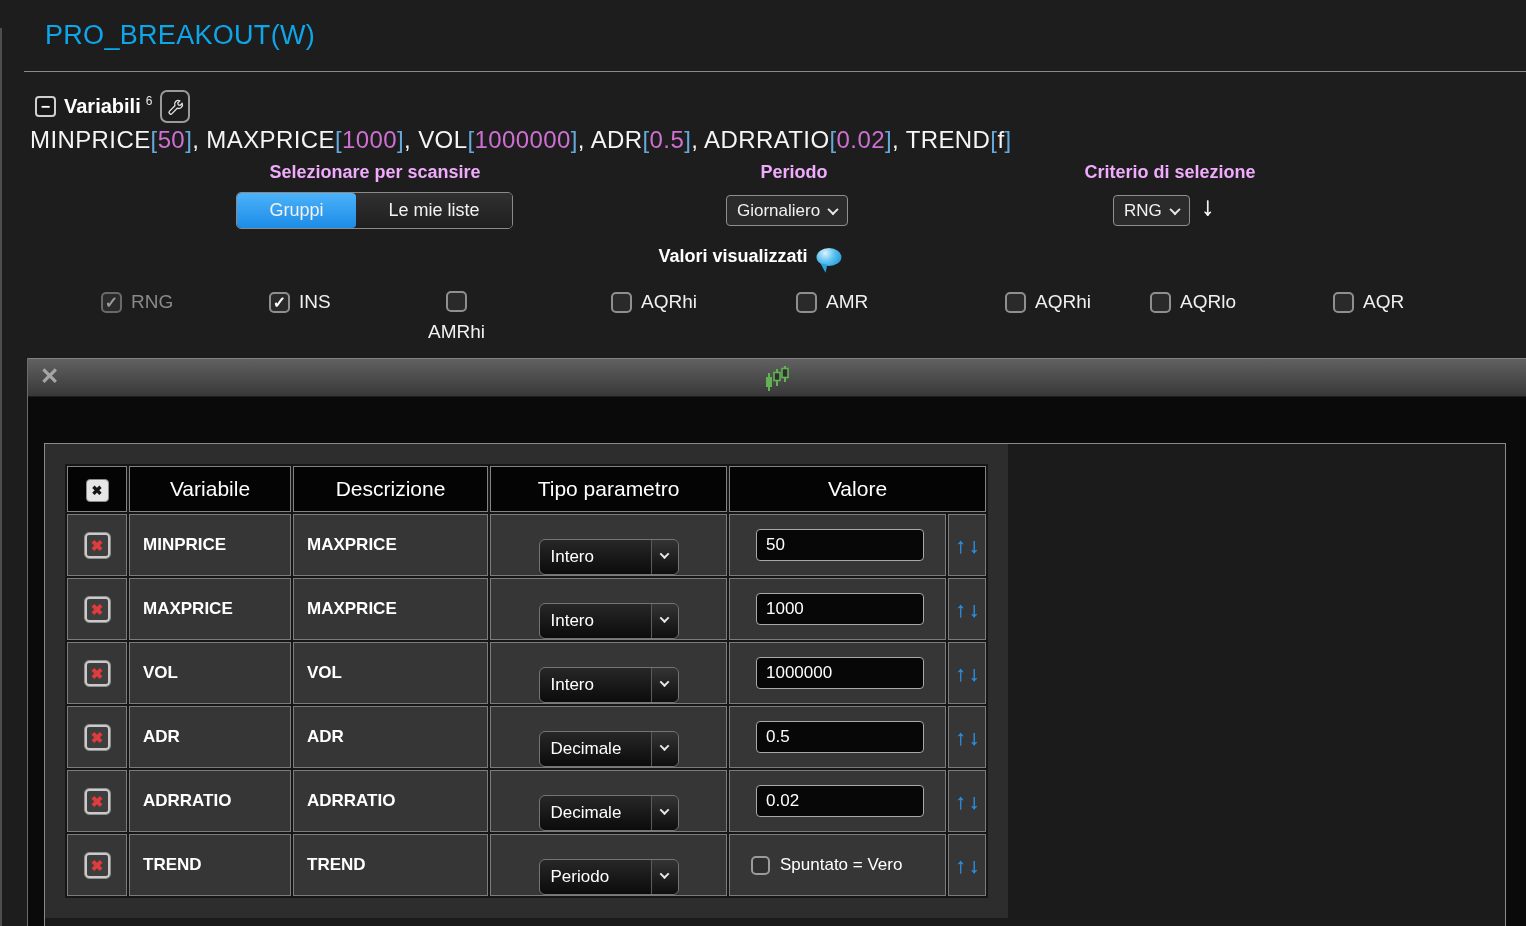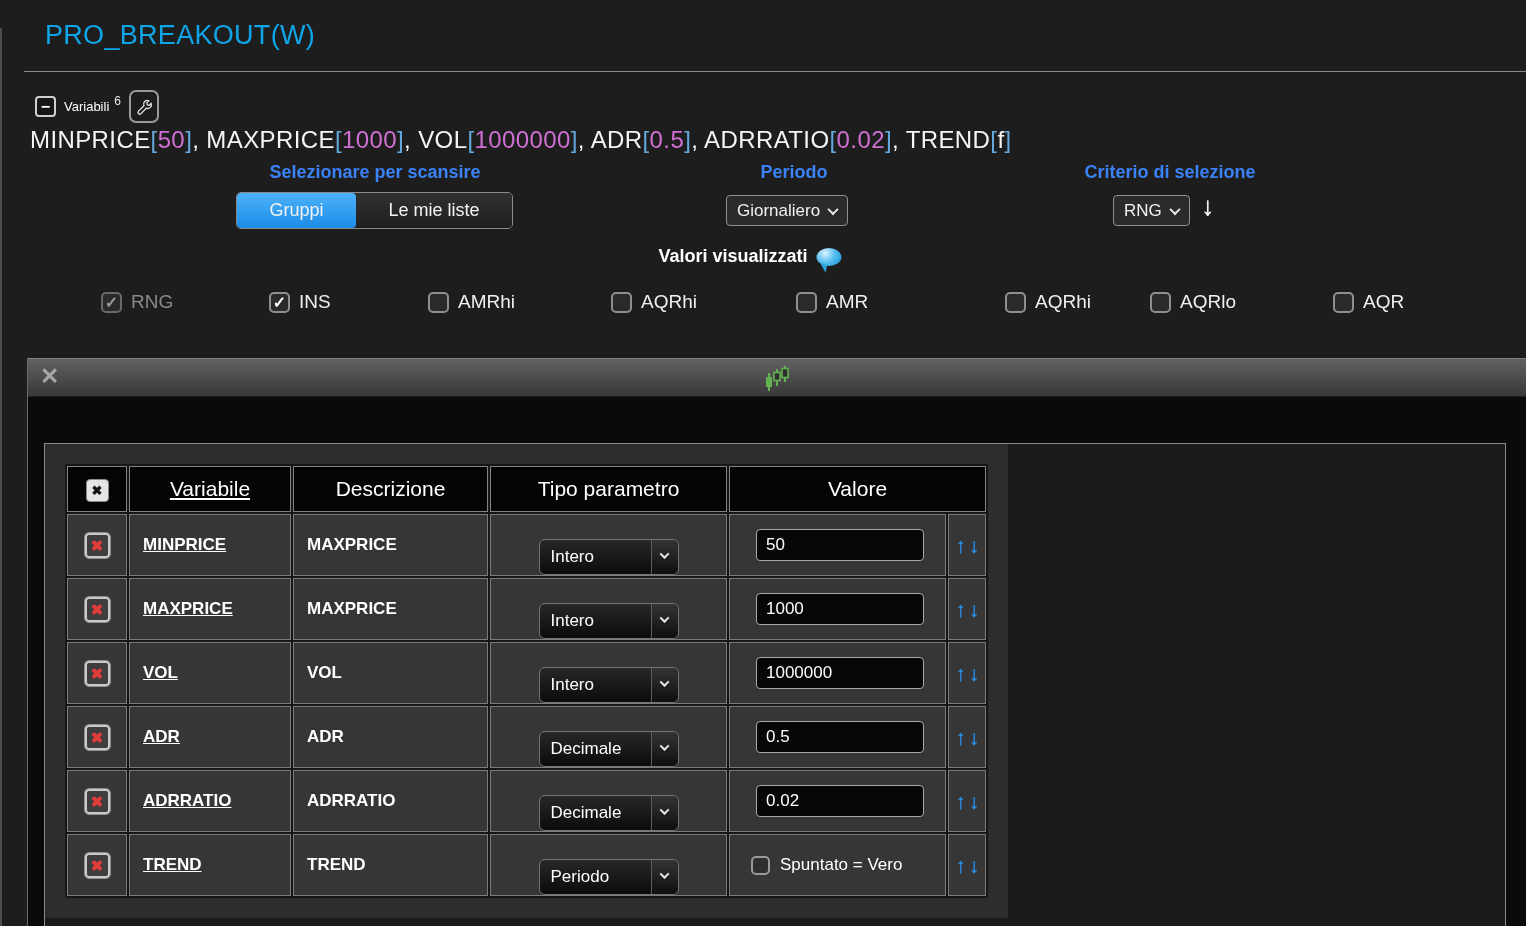--- a/index.html
+++ b/index.html
@@ -15,34 +15,34 @@
   
   .page-title { position:absolute; left:28px; top:20px; font-size:27px; color:#0ea5e9; letter-spacing:.3px;margin-left:17px; }
   .divider { position:absolute; left:24px; right:0; top:71px; height:1px; background:#8a8a8a; }
 
   .vars-row { position:absolute; left:35px; top:90px; display:flex; align-items:center; gap:8px; }
   .collapse-box {
     width:21px; height:21px; background:#161616; border:2px solid #cfcfcf; border-radius:4px;
     display:flex; align-items:center; justify-content:center; color:#fff; font-size:16px; font-weight:bold;
     line-height:1; cursor:pointer;
   }
-  .vars-label { font-size:13px; font-weight:normal; color:#fff; }
+  .vars-label { font-size:20px; font-weight:bold; color:#fff; }
   .vars-count { font-size:12px; color:#e8e8e8; position:relative; top:-6px; margin-left:-3px; }
   .wrench-btn {
     width:30px; height:33px; background:#1c1c1c; border:2px solid #9a9a9a; border-radius:7px;
     display:flex; align-items:center; justify-content:center; cursor:pointer;
   }
 
   .def-line { position:absolute; left:30px; top:126px; font-size:24px; letter-spacing:.4px; white-space:nowrap; }
   .def-name { color:#f5f5f5; }
   .def-bracket { color:#64a8dc; }
   .def-value { color:#cf6fd3; }
   .def-code { color:#f5f5f5; }
 
-  .ctl-label { position:absolute; top:162px; transform:translateX(-50%); font-size:18px; font-weight:bold; color:#3b82f6; white-space:nowrap; }
+  .ctl-label { position:absolute; top:162px; transform:translateX(-50%); font-size:18px; font-weight:bold; color:#f0abfc; white-space:nowrap; }
 
   .seg-group {
     position:absolute; left:236px; top:192px; height:37px; display:flex;
     border:1px solid #8a8a8a; border-radius:5px; overflow:hidden; background:#262626;
   }
   .seg-btn { height:100%; display:flex; align-items:center; justify-content:center; font-size:18px; color:#f2f2f2; cursor:pointer; }
   .seg-btn.active { width:119px; background:linear-gradient(#4cb2f9,#1c8ce8); border-radius:4px; }
   .seg-btn.inactive { width:156px; background:linear-gradient(#303030,#1f1f1f); }
 
   .select-box {
@@ -81,21 +81,21 @@
   .panel-body { position:absolute; left:0; right:0; top:39px; bottom:0; background:#0a0a0a; overflow:hidden; }
   .inner-box { position:absolute; left:16px; top:46px; width:1462px; bottom:-30px;
     border:1px solid #8a8a8a; background:#1b1b1b; }
   .table-wrap { padding:20px; background:#2d2d2d; width:fit-content; }
 
   table.param-table { border-collapse:separate; border-spacing:2px; background:#161616; table-layout:fixed; }
   .param-table th { background:#040404; border:1px solid #828282; height:46px;
     font-size:21px; font-weight:400; color:#fff; text-align:center; }
   .param-table td { background:#363636; border:1px solid #7c7c7c; height:56px; vertical-align:middle; }
   .c-del  { width:60px;  text-align:center; }
-  .c-var  { width:162px;text-decoration:underline; }
+  .c-var  { width:162px; }
   .c-desc { width:195px; }
   .c-type { width:237px; text-align:center; }
   .c-val  { width:217px; }
   .c-ud   { width:38px;  text-align:center; }
   td.c-var, td.c-desc { font-size:17px; font-weight:bold; color:#fff; padding-left:13px; }
 
   .hdr-del-btn { width:23px; height:23px; background:#e5e5e5; border:1px solid #8a8a8a; border-radius:4px;
     color:#141414; font-size:13px; font-weight:bold; line-height:1; cursor:pointer; }
   .row-del-btn { width:27px; height:27px; background:#3e3e3e; border:1px solid #8f8f8f; border-radius:5px;
     box-shadow:inset 0 0 0 2px #cacaca; color:#e23b3b; font-size:15px; font-weight:bold; line-height:1; cursor:pointer; }
@@ -168,21 +168,21 @@
 
 <div class="cb-row">
     <div class="cb-item disabled" style="left: 101px;">
       <span class="cb checked"></span>
       <span class="cb-label">RNG</span>
     </div>
     <div class="cb-item" style="left: 269px;">
       <span class="cb checked"></span>
       <span class="cb-label">INS</span>
     </div>
-    <div class="cb-item" style="left: 428px;">
+    <div class="cb-item" style="left: 428px; flex-direction: column;">
       <span class="cb"></span>
       <span class="cb-label">AMRhi</span>
     </div>
     <div class="cb-item" style="left: 611px;">
       <span class="cb"></span>
       <span class="cb-label">AQRhi</span>
     </div>
     <div class="cb-item" style="left: 796px; justify-content: center;">
       <span class="cb"></span>
       <span class="cb-label">AMR</span>

